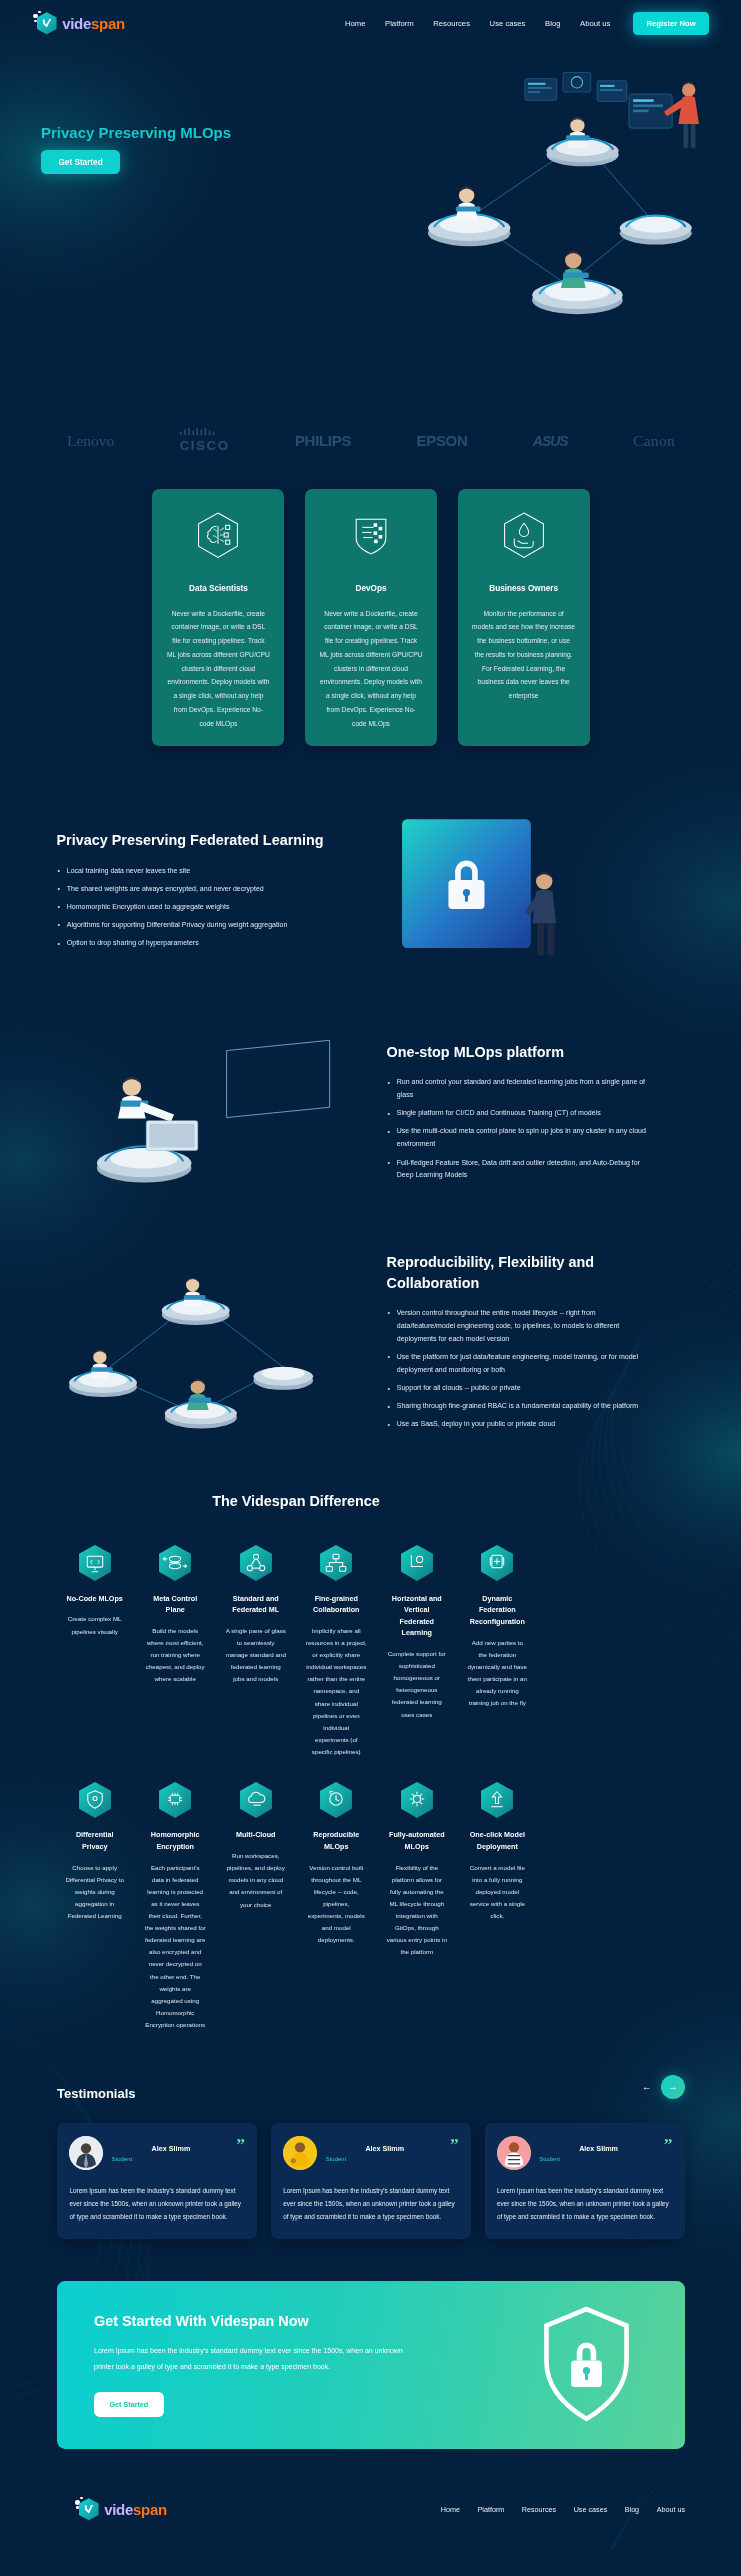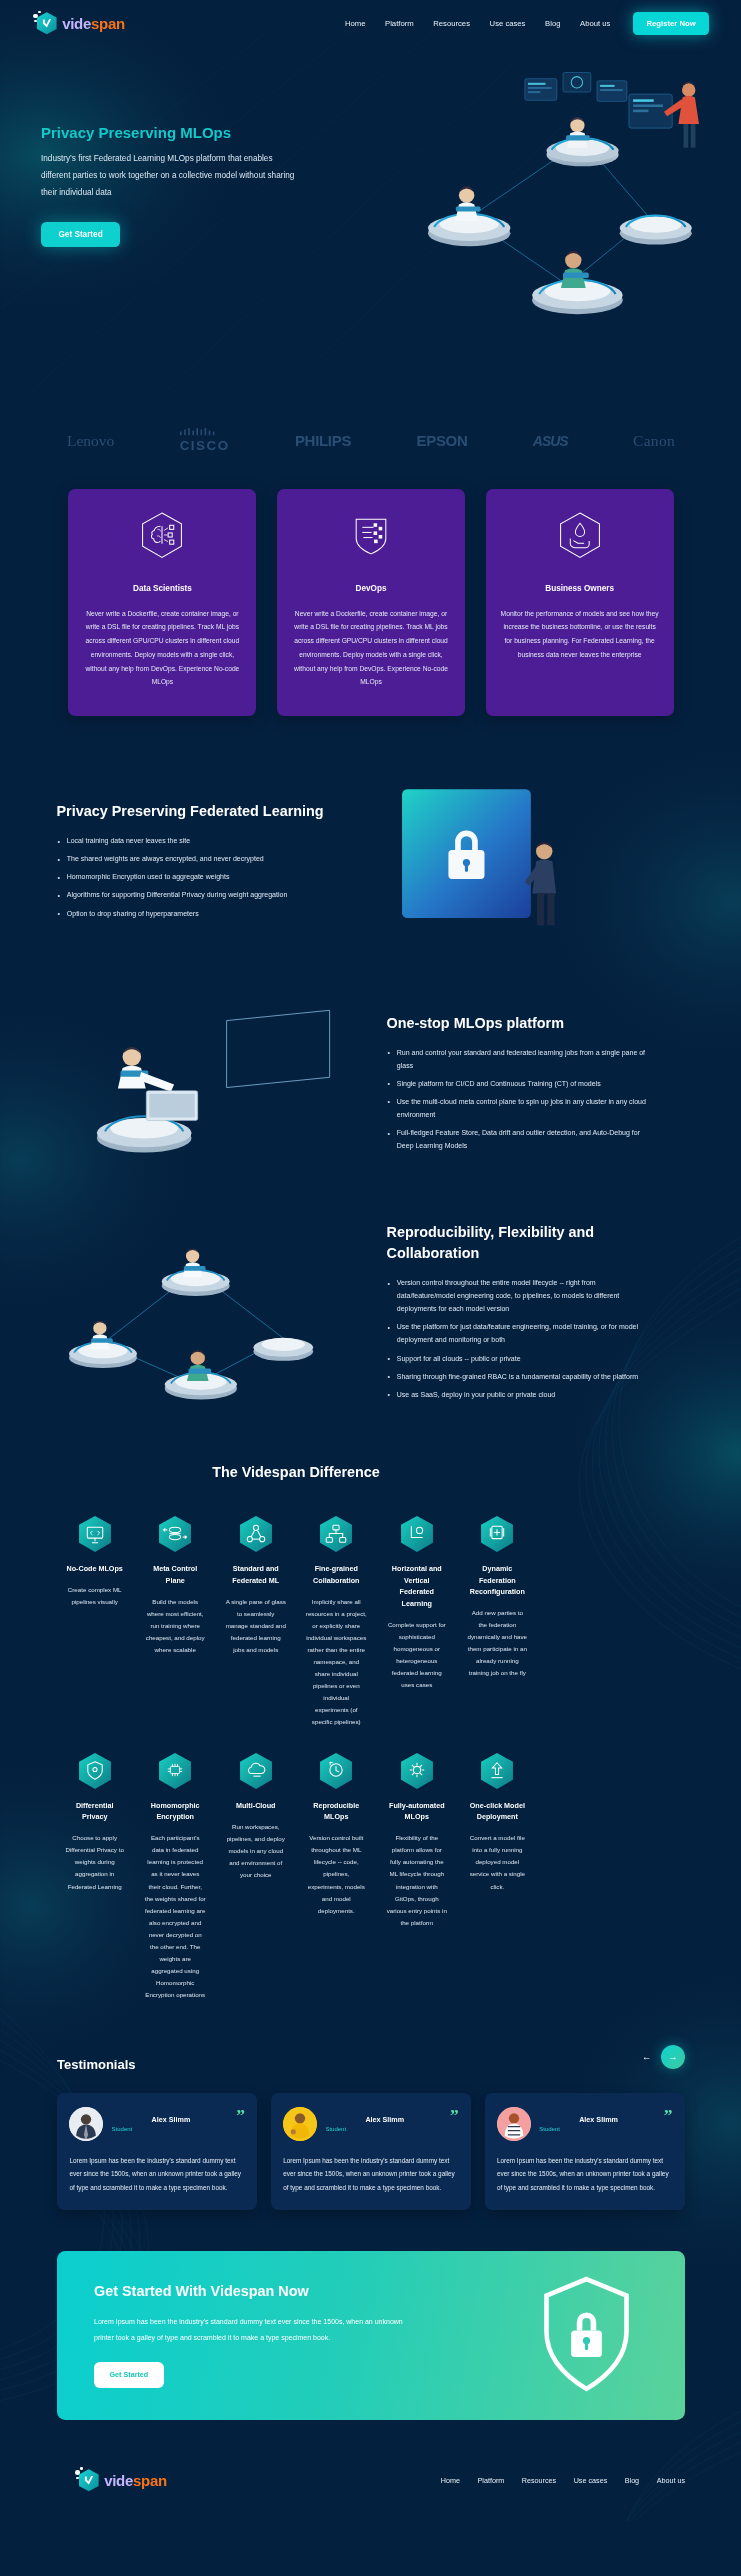--- a/index.html
+++ b/index.html
@@ -100,22 +100,22 @@
   .lg-asus { font-size: 14px; letter-spacing: -1px; font-style: italic; }
   .lg-canon { font-size: 15.5px; font-family: "Liberation Serif", serif; font-weight: 400; }
 
   
   section.personas {
     position: relative; z-index: 3;
     width: 742px; padding: 10.3px 0 36px 0;
     display: flex; justify-content: center; gap: 20.6px;
   }
   .persona-card {
-    width: 188px; min-height: 227px;
-    background: #4c1d95;
+    width: 132px; min-height: 227px;
+    background: #0f766e;
     border-radius: 7.2px;
     padding: 23px 14.4px 15.5px 14.4px;
     text-align: center;
     box-shadow: 0 4.1px 14.4px rgba(0,0,0,.25);
   }
   .persona-icon { height: 47px; display: flex; align-items: center; justify-content: center; margin-bottom: 25px; }
   .persona-title { font-size: 8.2px; font-weight: 700; margin-bottom: 13.4px; }
   .persona-body { font-size: 6.7px; line-height: 2.05; color: #e4ecf5; }
 
   
@@ -316,21 +316,20 @@
       <a href="#">Blog</a>
       <a href="#">About us</a>
       <button class="btn-register">Register Now</button>
     </nav>
   </header>
 
   <section class="hero">
     <div class="hero-inner">
       <div class="hero-copy">
         <div class="hero-kicker">Privacy Preserving MLOps</div>
-        <p class="hero-sub">Industry’s first Federated Learning MLOps platform that enables different parties to work together on a collective model without sharing their individual data</p>
         <button class="btn-getstarted">Get Started</button>
       </div>
     </div>
 
     <div class="hero-art">
       <svg width="371" height="289" viewBox="0 0 720 560">
         <defs>
           <linearGradient id="podG" x1="0" y1="0" x2="0" y2="1">
             <stop offset="0%" stop-color="#dfeaf2"></stop>
               <stop offset="100%" stop-color="#8fa6bb"></stop>

